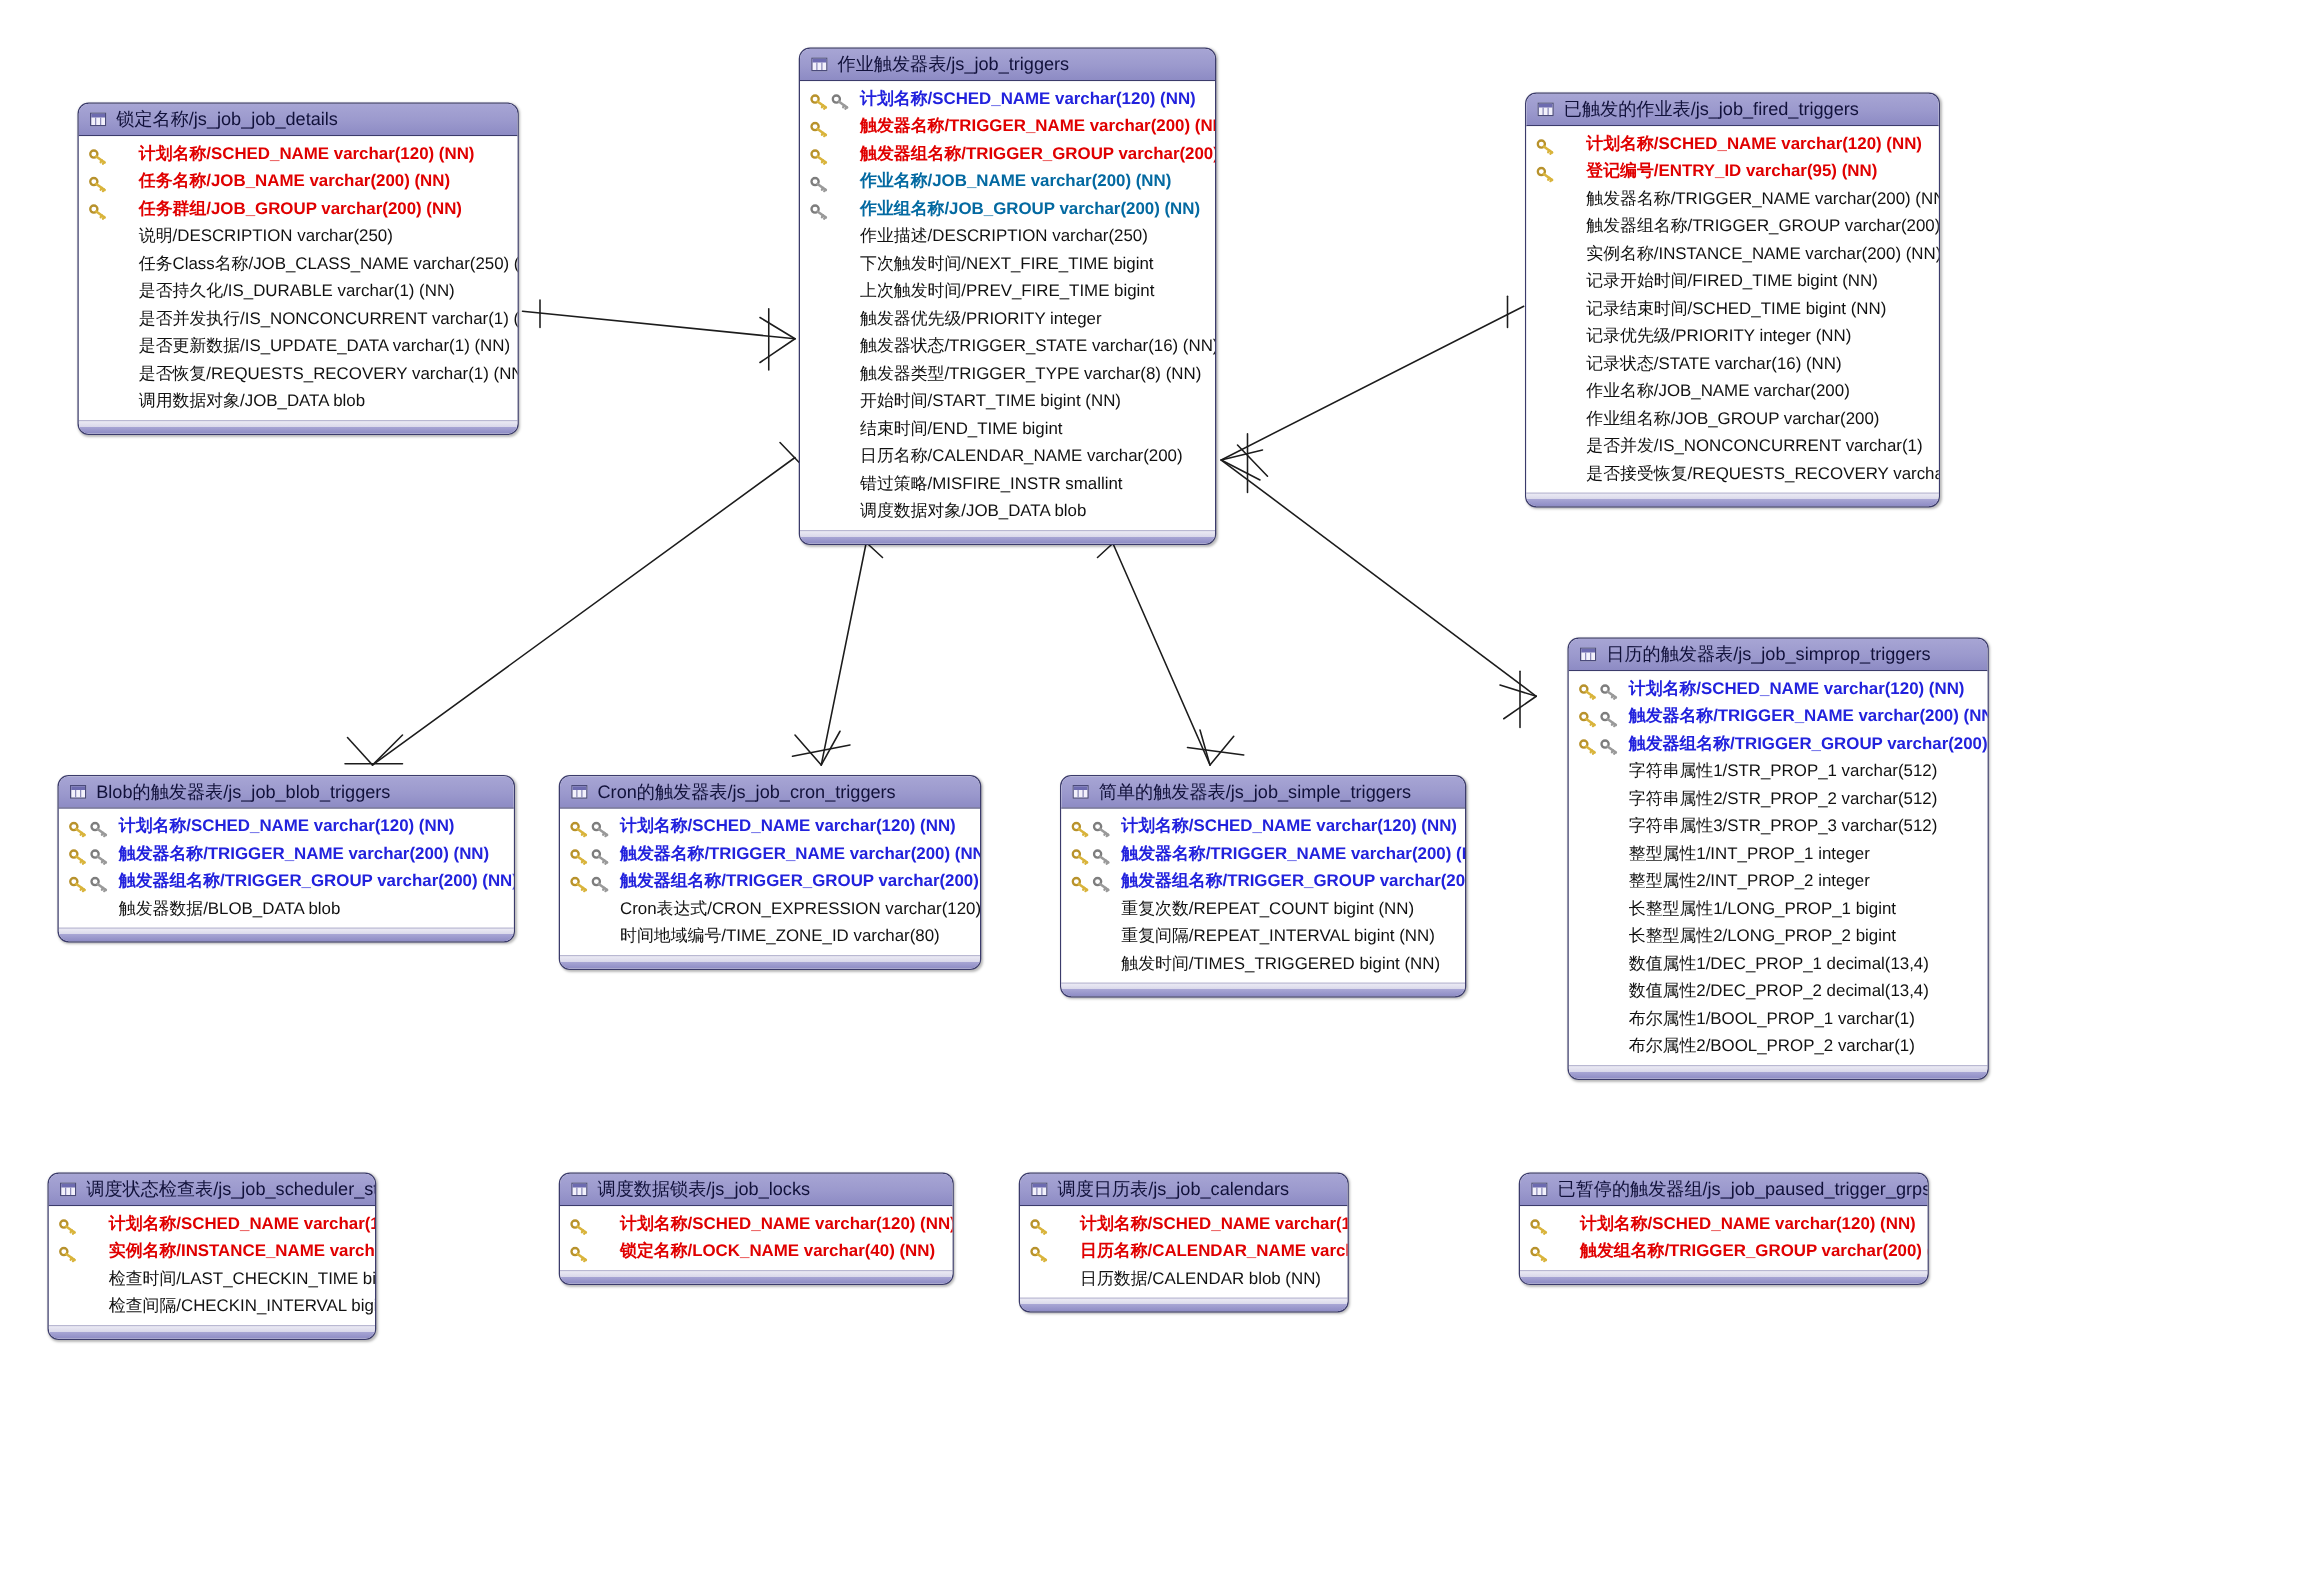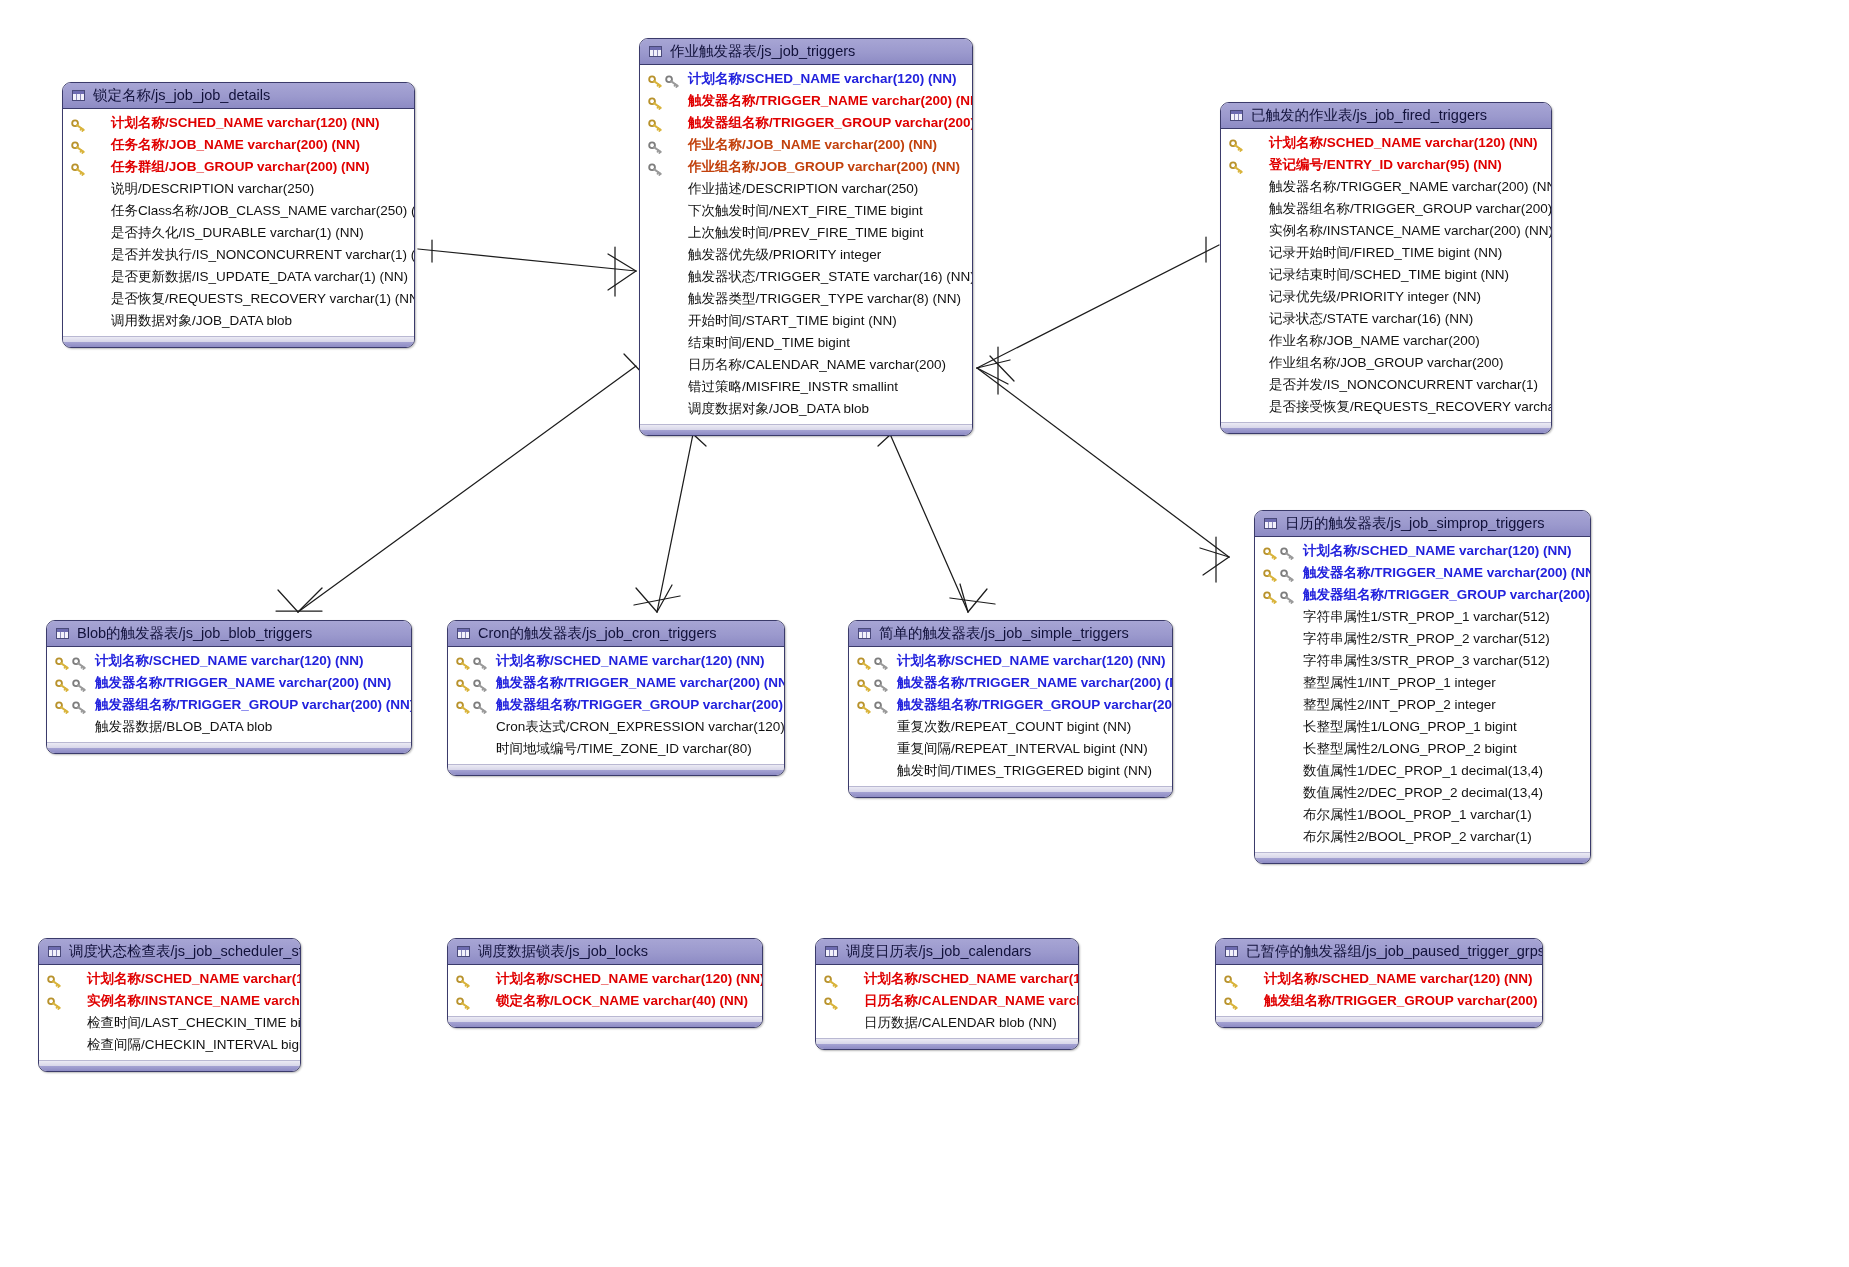--- a/index.html
+++ b/index.html
@@ -51,21 +51,21 @@
     display:flex;align-items:center;
     height:22px;line-height:22px;
     font-size:13.5px;white-space:nowrap;
     padding-left:8px;color:#111111;
   }
   .keycol{width:38px;flex:0 0 38px;display:flex;align-items:center;gap:2px;}
   .key{width:15px;height:13px;flex:0 0 15px;}
   .attr-text{padding-left:2px;}
   .pk   .attr-text{color:#e00000;font-weight:bold;}
   .pkfk .attr-text{color:#2222dd;font-weight:bold;}
-  .fk   .attr-text{color:#c2410c;font-weight:bold;}
+  .fk   .attr-text{color:#0369a1;font-weight:bold;}
   .plain .attr-text{color:#111111;}
 </style>
 </head>
 <body>
 
 <div id="canvas">
 
   <svg id="links" viewBox="0 0 1849 1267" width="1849" height="1267">
     <defs></defs>
     <g stroke="#1c1c1c" stroke-width="1.25" fill="none" stroke-linecap="round">
@@ -301,21 +301,21 @@
             <span class="keycol"></span>
             <span class="attr-text">错过策略/MISFIRE_INSTR smallint</span>
           </div>
           <div class="attr plain">
             <span class="keycol"></span>
             <span class="attr-text">调度数据对象/JOB_DATA blob</span>
           </div>
         </div>
     <div class="ent-foot"></div>
   </div>
-      <div class="entity" style="left: 1220px; top: 74px; width: 332px; margin-top: 28px;">
+      <div class="entity" style="left: 1220px; top: 74px; width: 332px;">
     <div class="ent-title">
       <span class="tbl-icon"></span>
       <span>已触发的作业表/js_job_fired_triggers</span>
     </div>
     <div class="ent-body">
           <div class="attr pk">
             <span class="keycol">
               <span class="key"><svg viewBox="0 0 16 14" width="15" height="13" aria-hidden="true">
                   <circle cx="4.3" cy="4.6" r="3.1" fill="none" stroke="#b8922c" stroke-width="2"></circle>
                   <path d="M6.4 6.6 L13.6 11.8" stroke="#d9b43c" stroke-width="2.2" stroke-linecap="round"></path>

